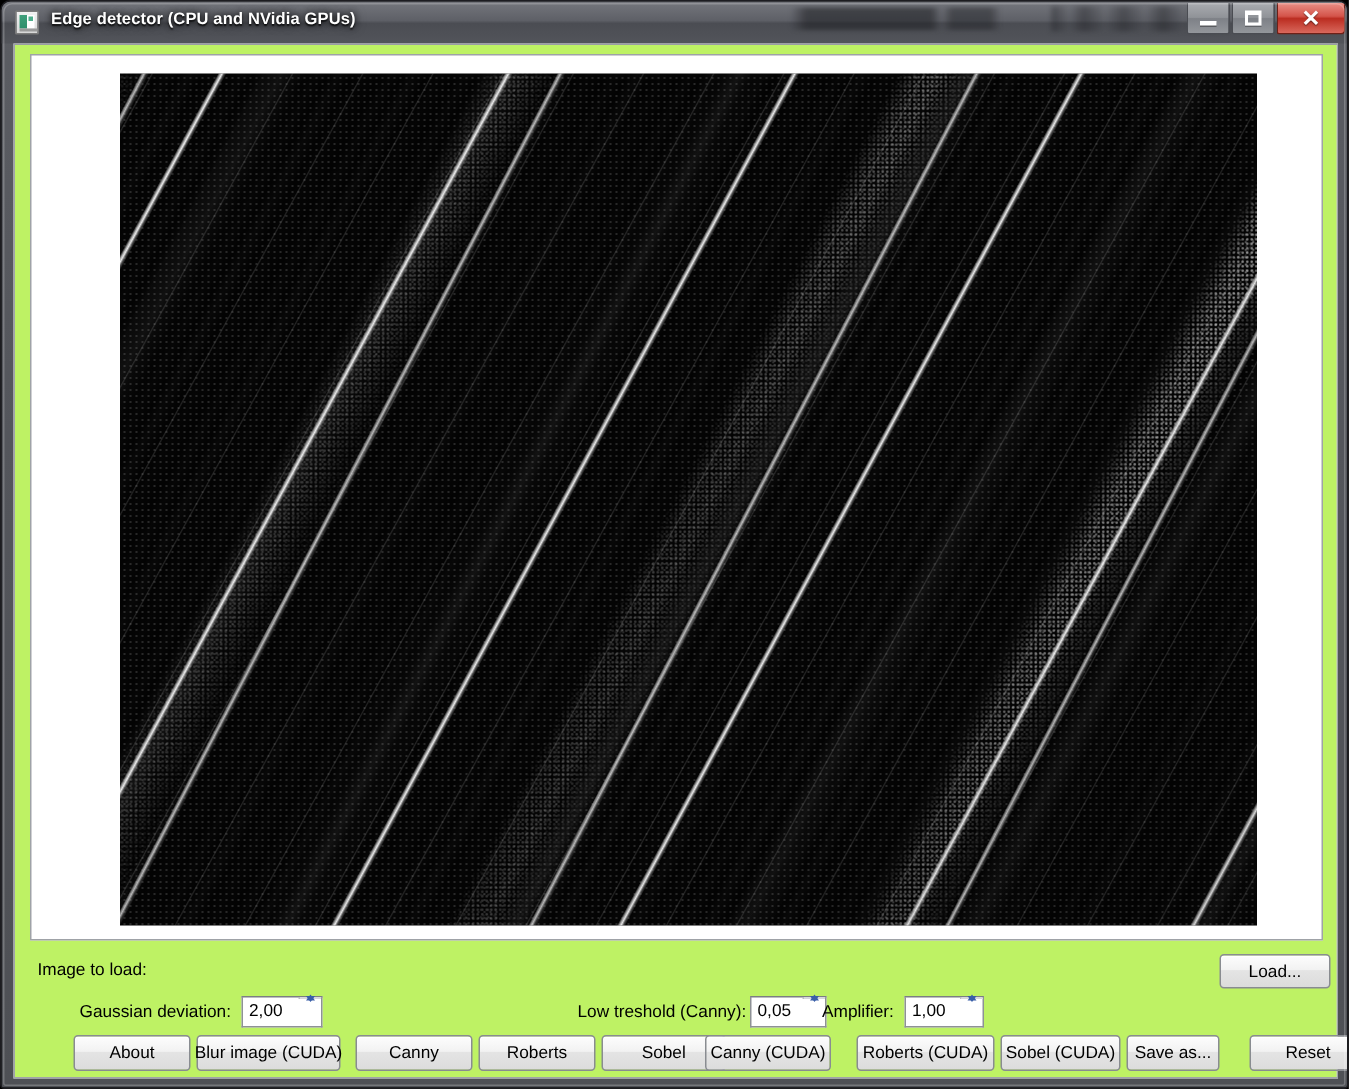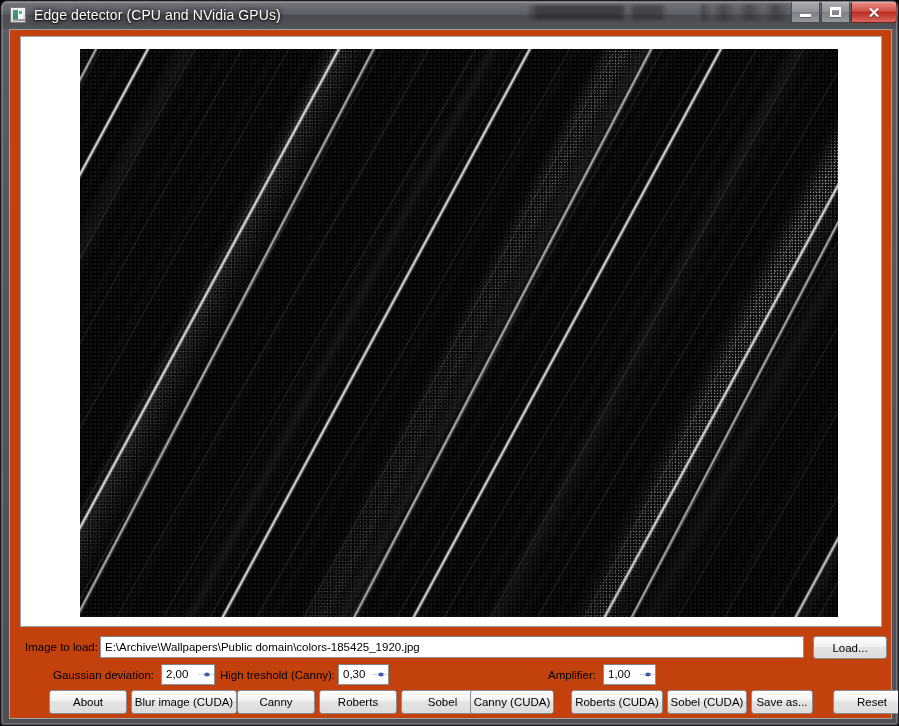--- a/index.html
+++ b/index.html
@@ -101,25 +101,26 @@
   }
   #app-icon .base {
     position: absolute; left: 2px; bottom: 1px;
     width: 12px; height: 2px;
     background: #9a9a9a;
   }
 
   #title-text {
     position: absolute;
     left: 33px; top: 6px;
-    font-size: 14px;
+    font-size: 11px;
     color: #ffffff;
     text-shadow: 0 0 4px rgba(0,0,0,0.85), 0 0 7px rgba(0,0,0,0.6), 0 1px 1px rgba(0,0,0,0.7);
     white-space: nowrap;
     letter-spacing: 0.1px;
+    font-weight: bold;
   }
 
   
   #caption-buttons {
     position: absolute;
     right: 3px; top: 1px;
     height: 21px;
     display: flex;
   }
   .capbtn {
@@ -169,21 +170,21 @@
     position: absolute;
     left: 8px; top: 28px;
     width: 883px; height: 690px;
     background: #f0f0f0;
     border: 1px solid #a0a3a8;
     border-top-color: #9a9da2;
   }
   #client-inner {
     position: absolute;
     left: 0; top: 0; right: 0; bottom: 0;
-    background: #c2410c;
+    background: #bef264;
   }
 
   
   #image-panel {
     position: absolute;
     left: 10px; top: 6px;
     width: 862px; height: 591px;
     background: #ffffff;
     border: 1px solid #9fa2a7;
   }
@@ -361,21 +362,21 @@
     position: absolute; left: 0; top: 0;
     font-size: 11.5px; color: #000; line-height: 22px; white-space: nowrap;
   }
   .spin {
     position: absolute; top: 0;
     height: 21px;
     background: #ffffff;
     border: 1px solid #8e9196;
     border-top-color: #7b7e83;
     display: flex;
-    align-items: center;
+    align-items: flex-start;
   }
   .spin .val {
     flex: 1;
     padding-left: 4px;
     font-size: 11.5px;
     color: #000;
     line-height: 19px;
     overflow: hidden;
     white-space: nowrap;
     cursor: text;
@@ -464,77 +465,76 @@
           <div class="streaklayer" id="lay-bright"></div>
           <div class="streaklayer" id="lay-bright2"></div>
           <div class="streaklayer" id="lay-speckle"></div>
           <div class="streaklayer" id="lay-grain"></div>
           <div class="streaklayer" id="lay-vignette"></div>
         </div>
       </div>
 
       <div id="row-path">
         <div id="lbl-image-to-load" class="form-label">Image to load:</div>
-        <div id="path-input" title="E:\Archive\Wallpapers\Public domain\colors-185425_1920.jpg">E:\Archive\Wallpapers\Public domain\colors-185425_1920.jpg</div>
         <div id="btn-load" class="btn">Load...</div>
       </div>
 
       <div id="row-params">
 
         <div class="param-group" style="left:5px; width:160px;">
           <div class="param-label">Gaussian deviation:</div>
           <div class="spin" style="left:108px; width:54px;">
             <div class="val">2,00</div>
             <div class="spinbtns">
               <div class="sb up">
                   <span class="arr"></span>
                 </div>
               <div class="sb down">
                   <span class="arr"></span>
                 </div>
             </div>
           </div>
         </div>
 
-        <div class="param-group" style="left:172px; width:170px;">
-          <div class="param-label">High treshold (Canny):</div>
-          <div class="spin" style="left:118px; width:51px;">
-            <div class="val">0,30</div>
+
+        <div class="param-group" style="left:337px; width:165px;">
+          <div class="param-label">Low treshold (Canny):</div>
+          <div class="spin" style="left:115px; width:51px;">
+            <div class="val">0,05</div>
             <div class="spinbtns">
               <div class="sb up">
                   <span class="arr"></span>
                 </div>
               <div class="sb down">
                   <span class="arr"></span>
                 </div>
             </div>
           </div>
         </div>
-
 
         <div class="param-group" style="left:500px; width:115px;">
           <div class="param-label">Amplifier:</div>
           <div class="spin" style="left:55px; width:53px;">
             <div class="val">1,00</div>
             <div class="spinbtns">
               <div class="sb up">
                   <span class="arr"></span>
                 </div>
               <div class="sb down">
                   <span class="arr"></span>
                 </div>
             </div>
           </div>
         </div>
 
       </div>
 
       <div id="row-buttons">
         <div class="btn actbtn" style="left:29px;  width:78px;">About</div>
-        <div class="btn actbtn" style="left:111px; width:106px;">Blur image (CUDA)</div>
+        <div class="btn actbtn" style="left:111px; width:96px;">Blur image (CUDA)</div>
         <div class="btn actbtn" style="left:217px; width:78px;">Canny</div>
         <div class="btn actbtn" style="left:299px; width:78px;">Roberts</div>
         <div class="btn actbtn" style="left:381px; width:83px;">Sobel</div>
         <div class="btn actbtn" style="left:450px; width:84px;">Canny (CUDA)</div>
         <div class="btn actbtn" style="left:551px; width:92px;">Roberts (CUDA)</div>
         <div class="btn actbtn" style="left:647px; width:80px;">Sobel (CUDA)</div>
         <div class="btn actbtn" style="left:731px; width:62px;">Save as...</div>
         <div class="btn actbtn" style="left:813px; width:78px;">Reset</div>
       </div>
 

